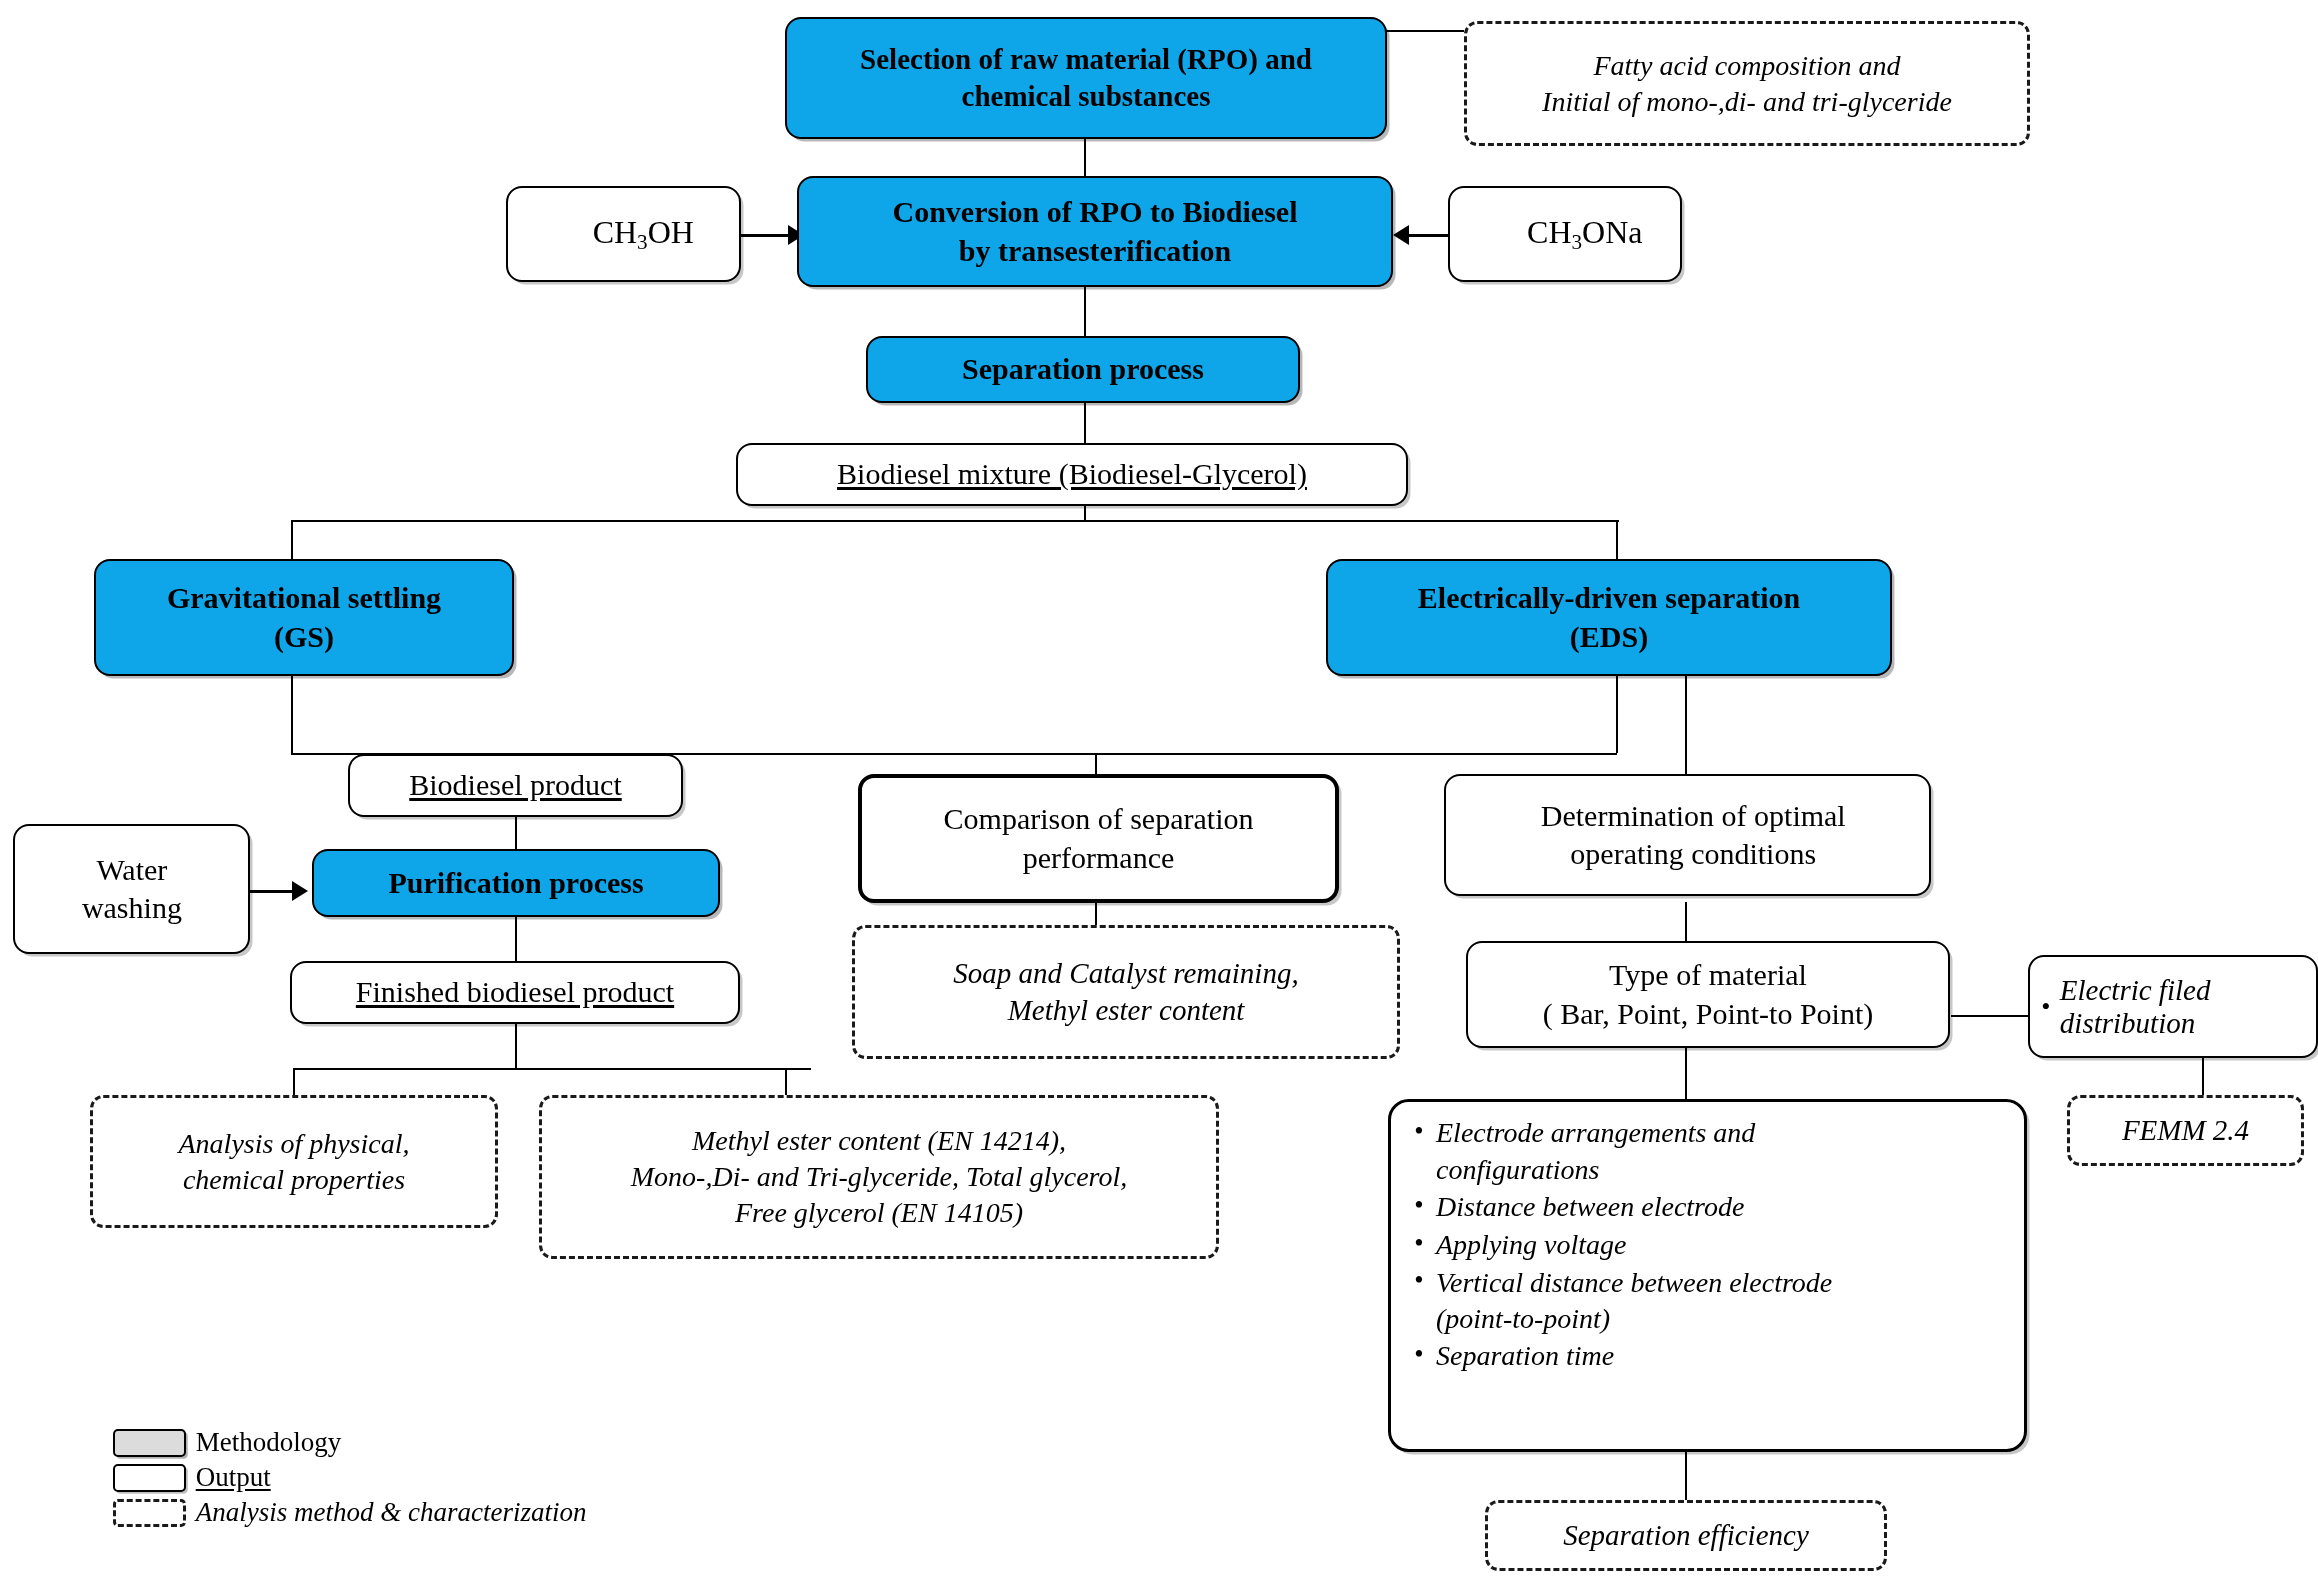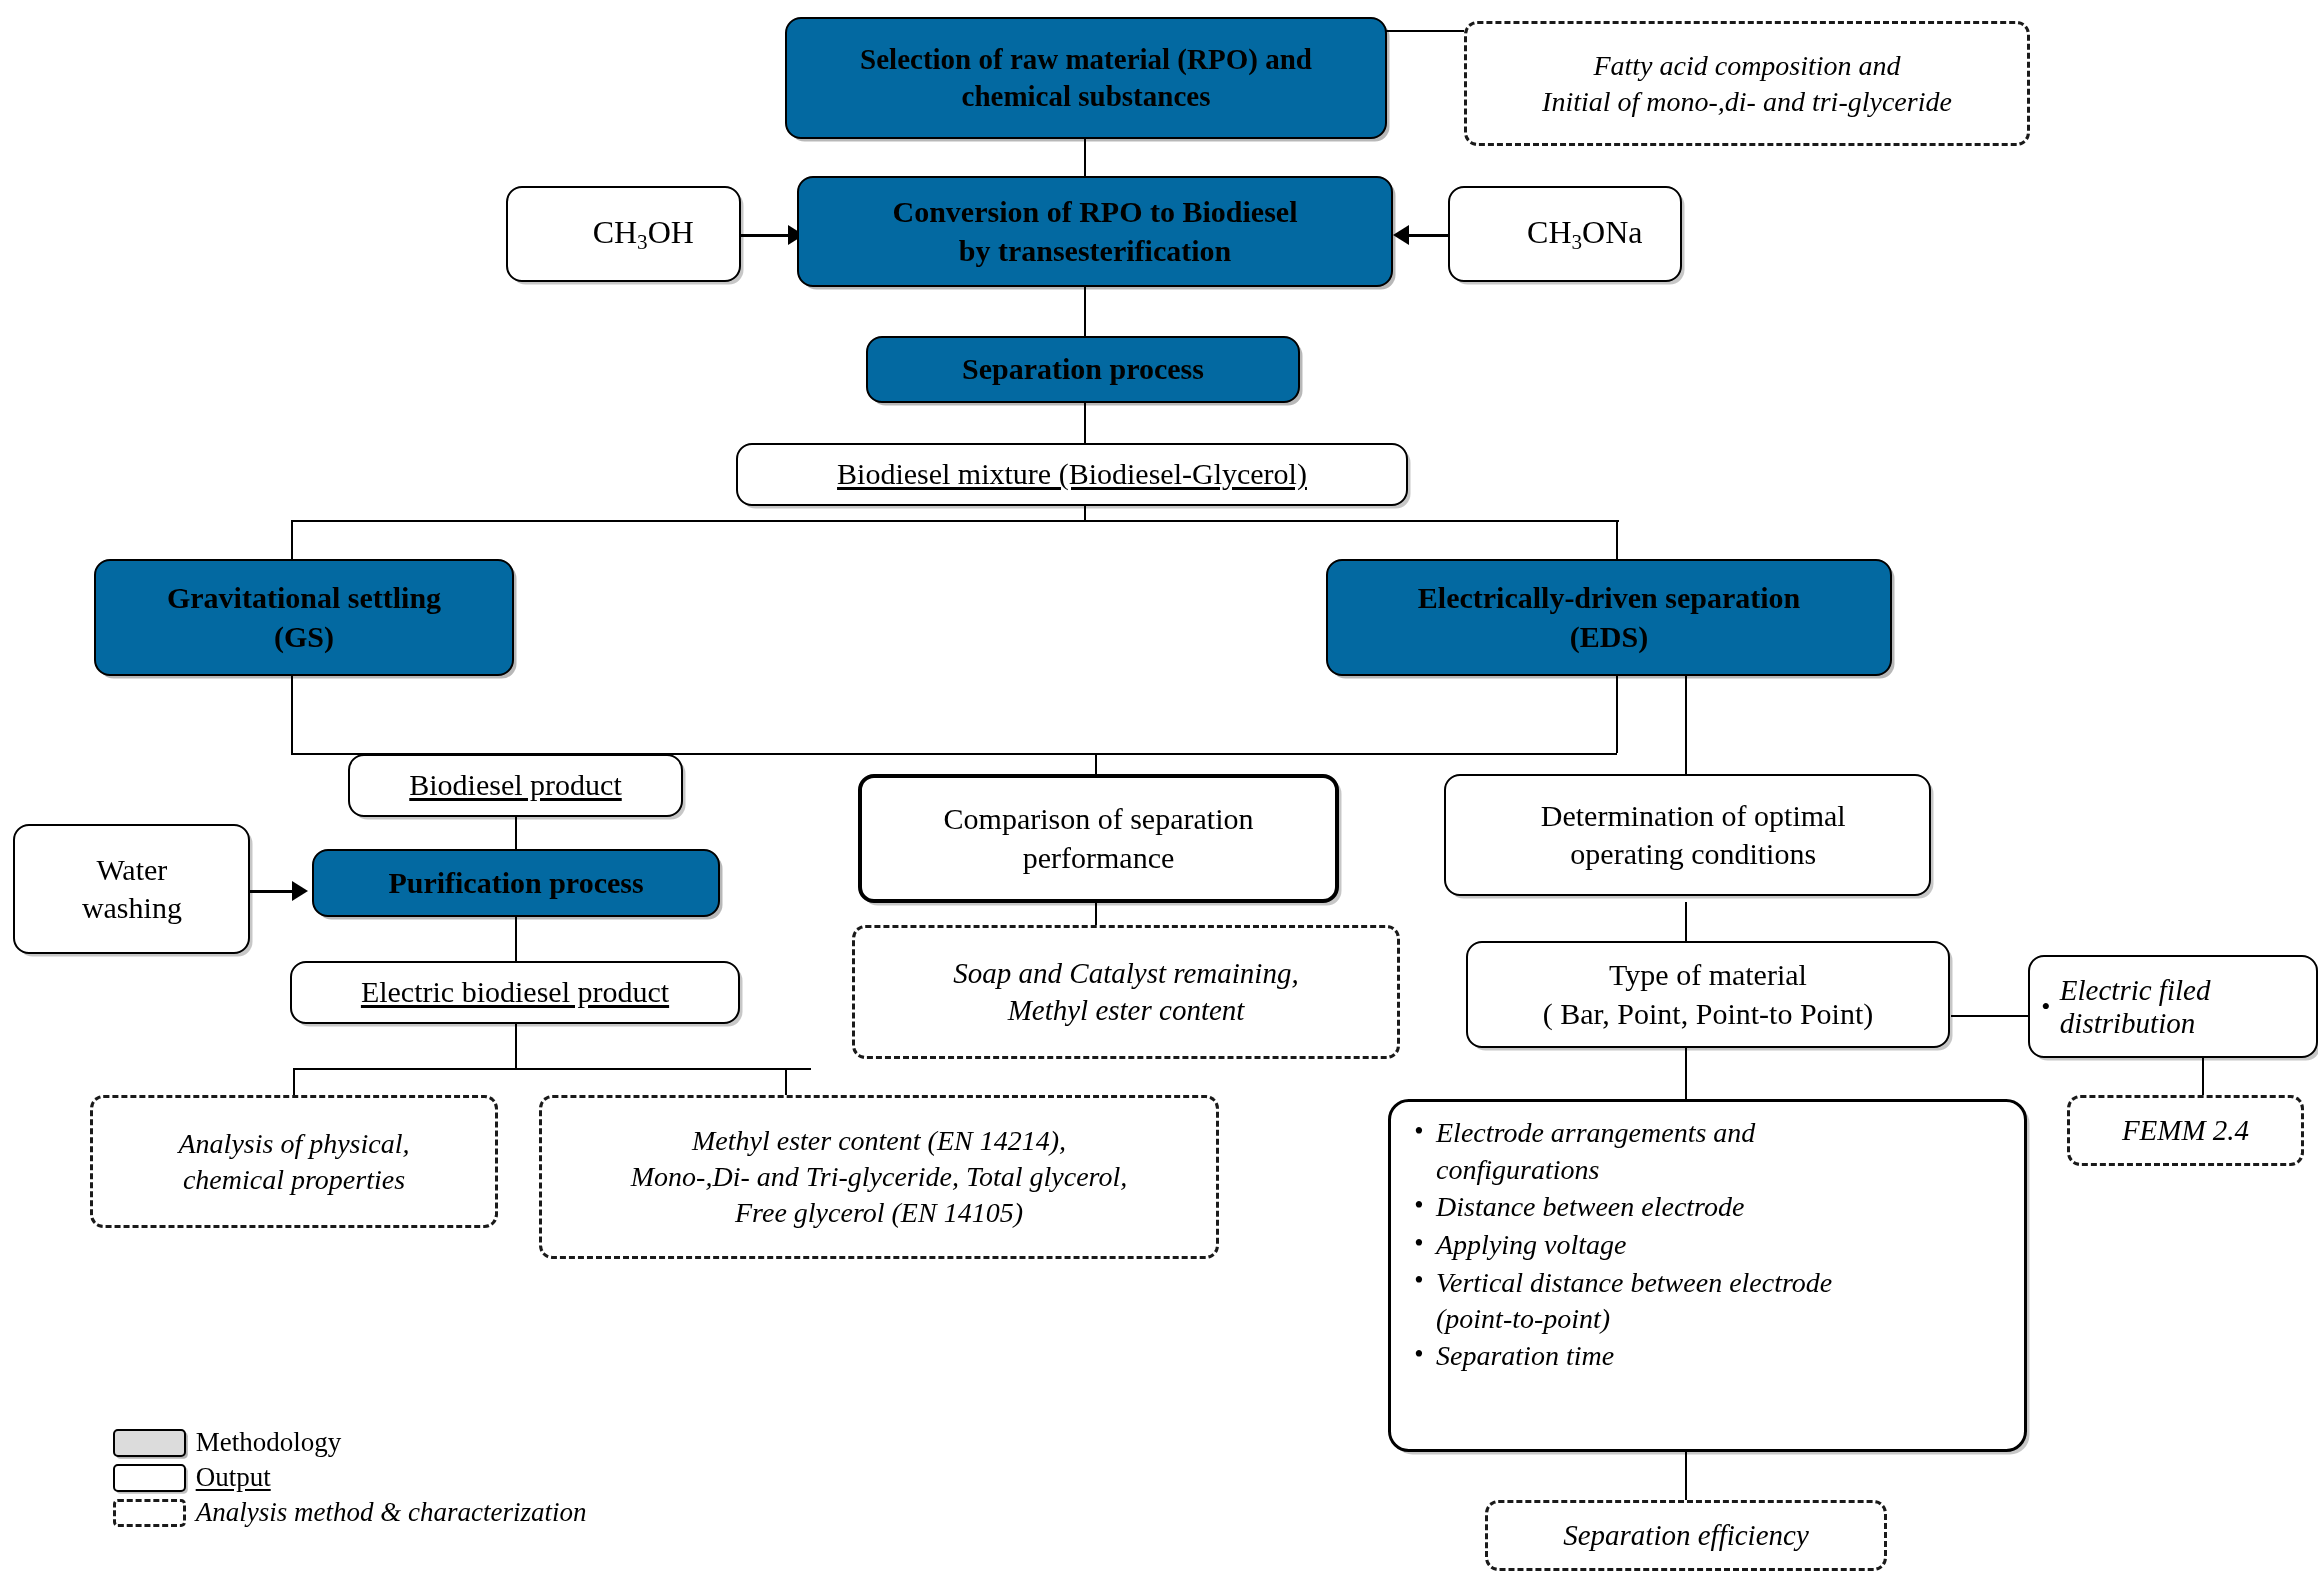--- a/index.html
+++ b/index.html
@@ -26,21 +26,21 @@
     text-align: center;
     border: 2.4px solid #000;
     border-radius: 16px;
     background: #ffffff;
     line-height: 1.28;
     padding: 3.7px 8.5px;
     z-index: 5;
   }
   .node .txt { display: block; width: 100%; }
   .methodology {
-    background: #0369a1;
+    background: #0ea5e9;
     font-weight: bold;
     box-shadow: 3.7px 3.7px 0 -1.2px rgba(0,0,0,0.28);
   }
   .output {
     background: #ffffff;
     box-shadow: 3.7px 3.7px 0 -1.2px rgba(0,0,0,0.22);
   }
   .output .u { text-decoration: underline; text-underline-offset: 3px; }
   .plain {
     background: #ffffff;
@@ -277,21 +277,21 @@
 
   <div class="node plain fs-50" style="left:13.4px; top:824px; width:237px; height:130px;">
     <span class="txt"><span>Water</span><br><span>washing</span></span>
   </div>
 
   <div class="node methodology fs-50" style="left:312px; top:849px; width:408px; height:68px;">
     <span class="txt">Purification process</span>
   </div>
 
   <div class="node output fs-50" style="left:290px; top:961px; width:450px; height:63px;">
-    <span class="txt u">Electric biodiesel product</span>
+    <span class="txt u">Finished biodiesel product</span>
   </div>
 
   <div class="node plain thick fs-50" style="left:858px; top:774px; width:481px; height:129px;">
     <span class="txt"><span>Comparison of separation</span><br><span>performance</span></span>
   </div>
 
   <div class="node dashed fs-48" style="left:852px; top:925px; width:548px; height:134px;">
     <span class="txt"><span>Soap and Catalyst remaining,</span><br><span>Methyl ester content</span></span>
   </div>
 

